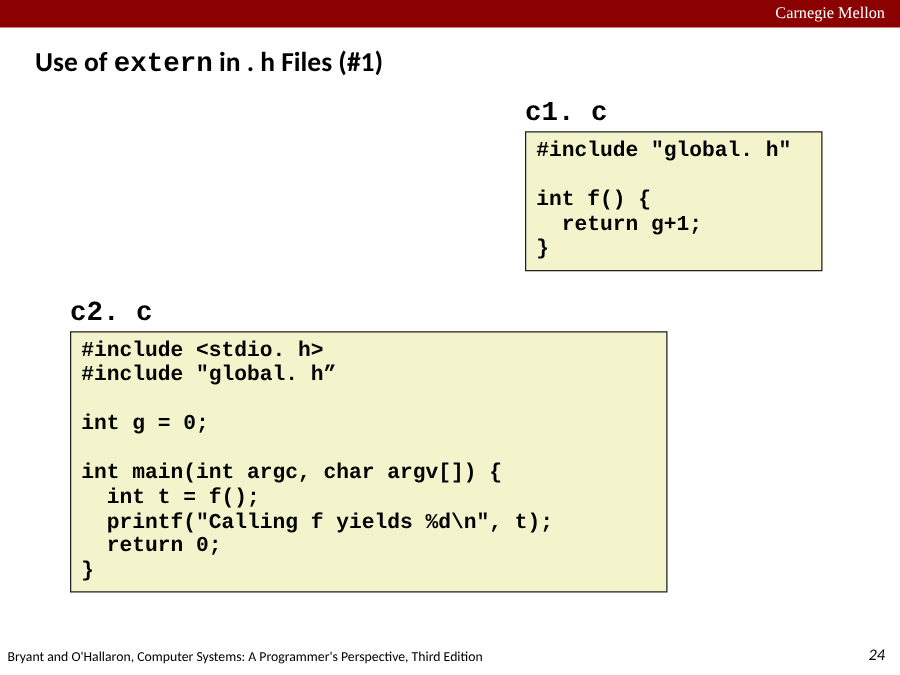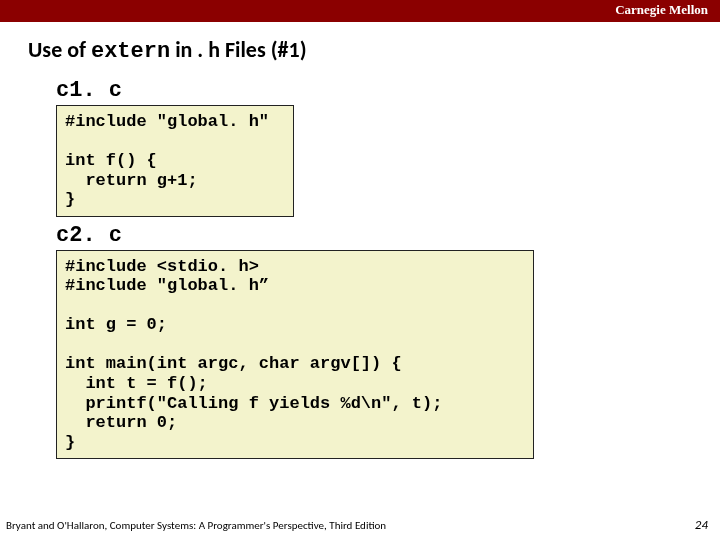--- a/index.html
+++ b/index.html
@@ -16,37 +16,37 @@
     width: 100%;
     height: 22px;
     background: #8b0000;
     position: relative;
   }
   .cmu {
     position: absolute;
     right: 12px;
     top: 2px;
     color: #ffffff;
-    font-weight: bold;
+    font-weight: normal;
     font-size: 13px;
     font-family: "Times New Roman", serif;
   }
   .title {
     margin: 14px 0 0 28px;
     font-size: 22px;
     font-weight: bold;
     color: #000000;
   }
   .title .mono {
     font-family: "Courier New", monospace;
     font-weight: bold;
   }
   .two-col {
     display: flex;
-    flex-direction: row;
+    flex-direction: column;
     align-items: flex-end;
     margin-top: 8px;
   }
   .col-left {
     width: 300px;
     margin-left: 56px;
   }
   .col-right {
     width: 300px;
     margin-left: 0px;
@@ -74,21 +74,21 @@
   }
   .codebox.right {
     width: 190px;
   }
   .codebox.wide {
     width: 460px;
     margin-top: 2px;
   }
   .wide-block {
     margin-left: 56px;
-    margin-top: 6px;
+    margin-top: 21px;
   }
   .footer-left {
     position: absolute;
     left: 6px;
     bottom: 8px;
     font-size: 11px;
     color: #000;
   }
   .footer-right {
     position: absolute;

